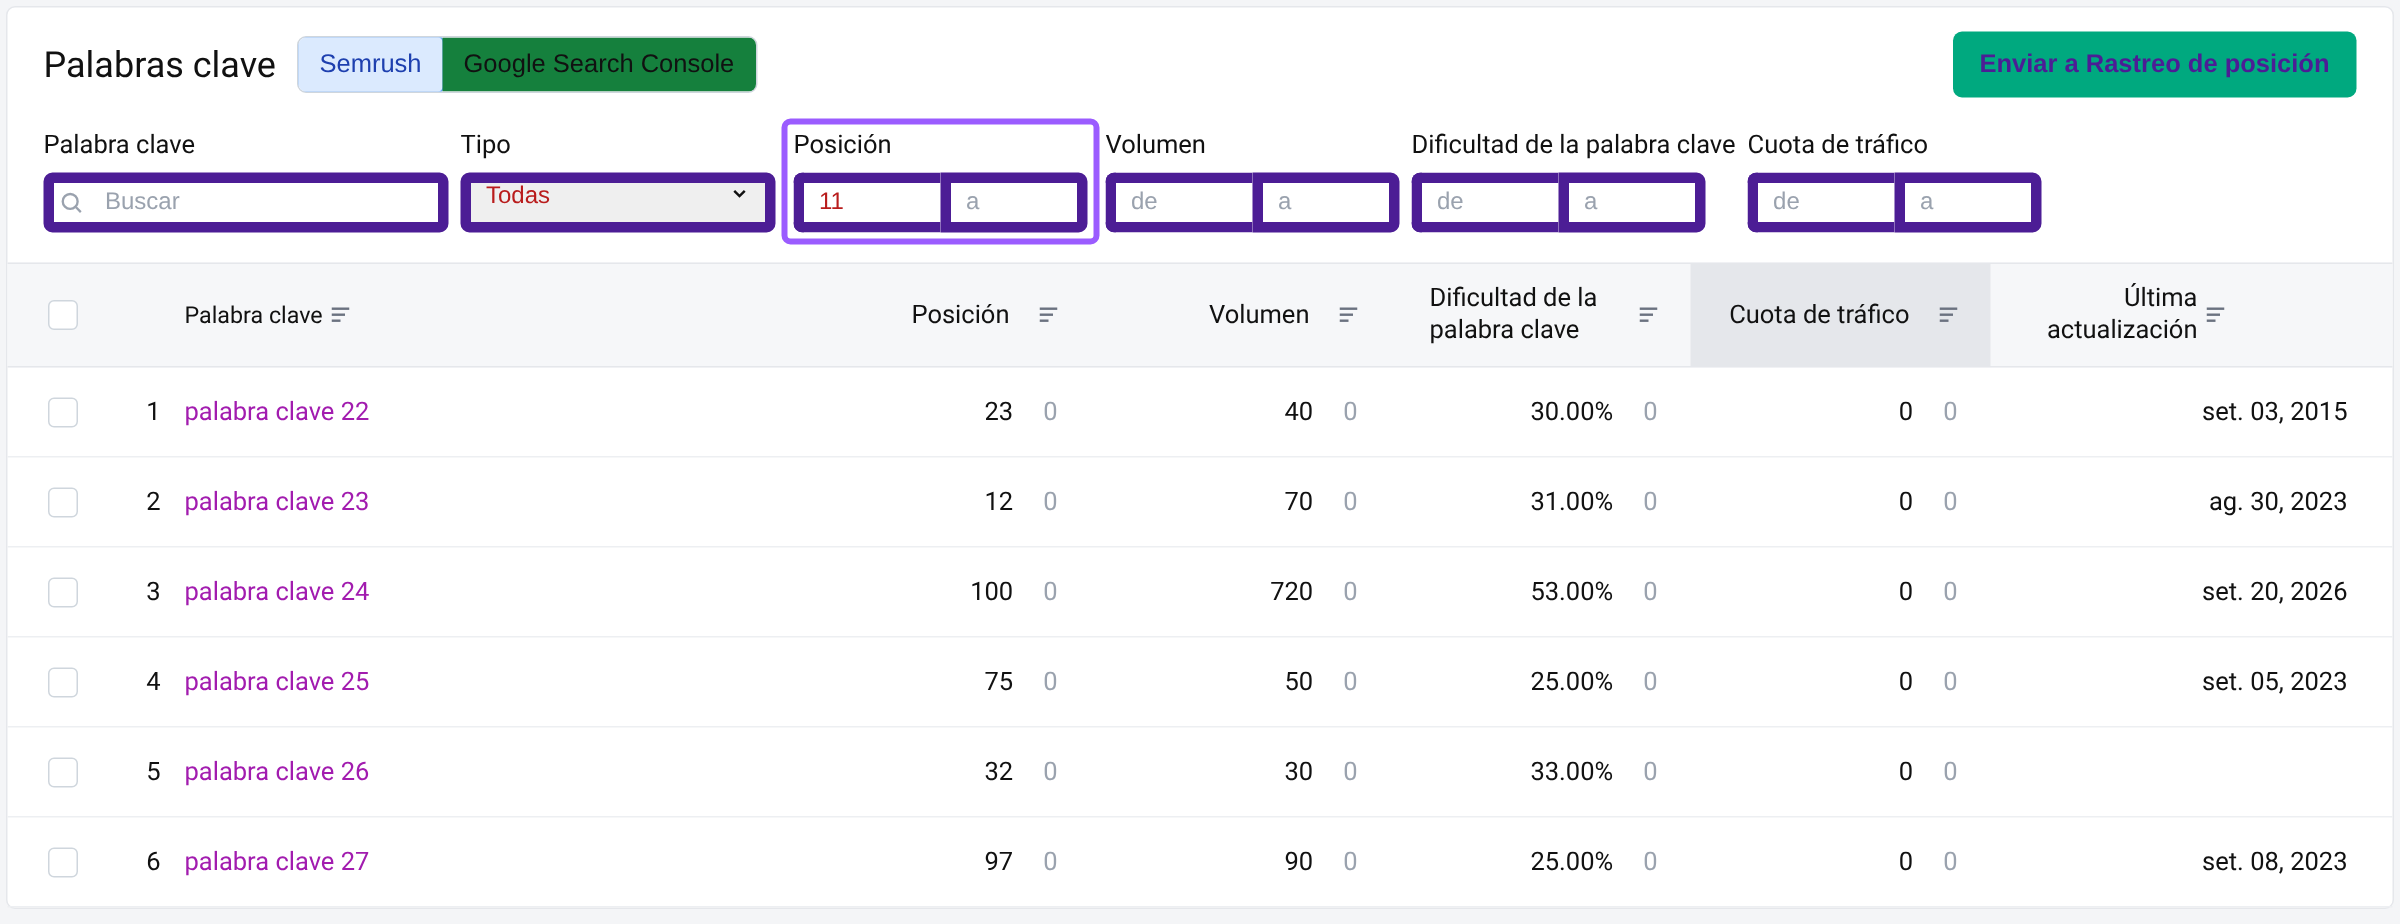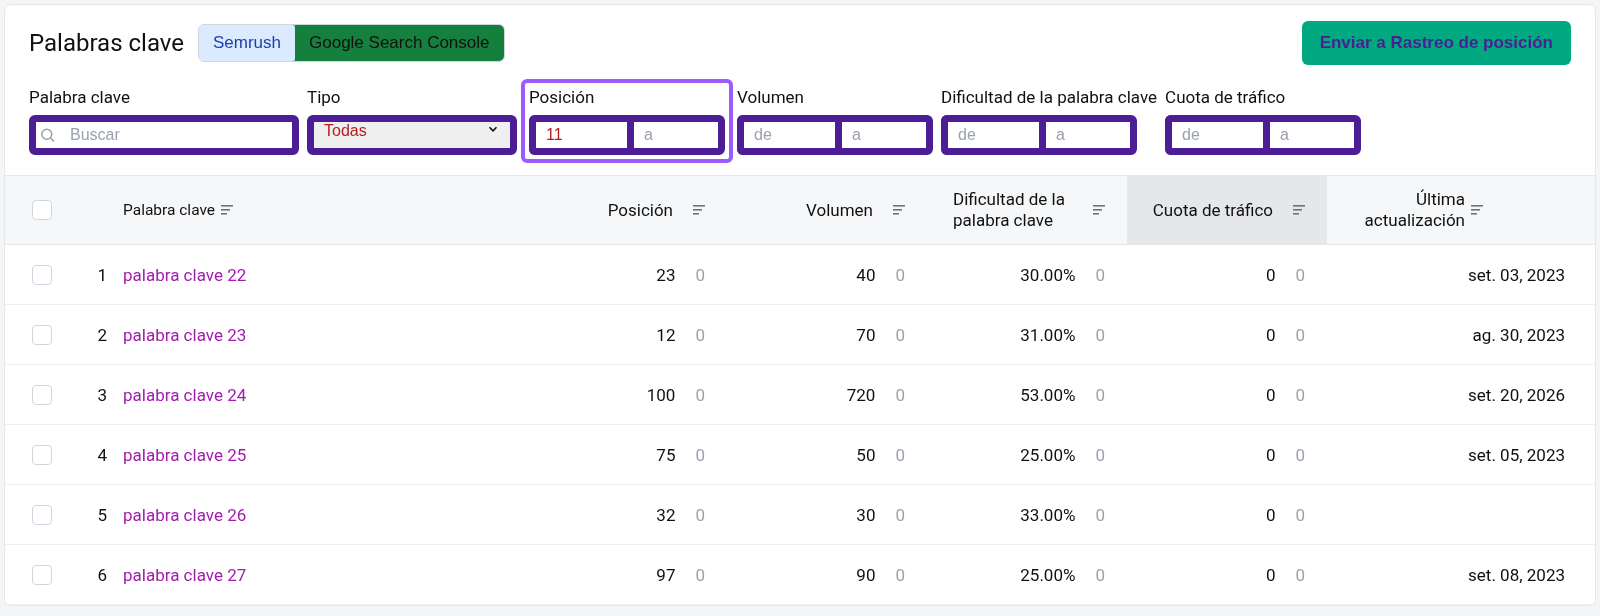--- a/index.html
+++ b/index.html
@@ -203,21 +203,21 @@
             <span class="z">0</span>
           </div>
           <div class="numcol">
             <span>30.00%</span>
             <span class="z">0</span>
           </div>
           <div class="numcol">
             <span>0</span>
             <span class="z">0</span>
           </div>
-          <div class="lastcol">set. 03, 2023</div>
+          <div class="lastcol">set. 03, 2015</div>
         </div>
         <div class="row">
           <div class="chkcol">
             <div class="chk"></div>
           </div>
           <div class="idxcol">2</div>
           <div class="kwcol"><a href="#">palabra clave 23</a></div>
           <div class="numcol">
             <span>12</span>
             <span class="z">0</span>

